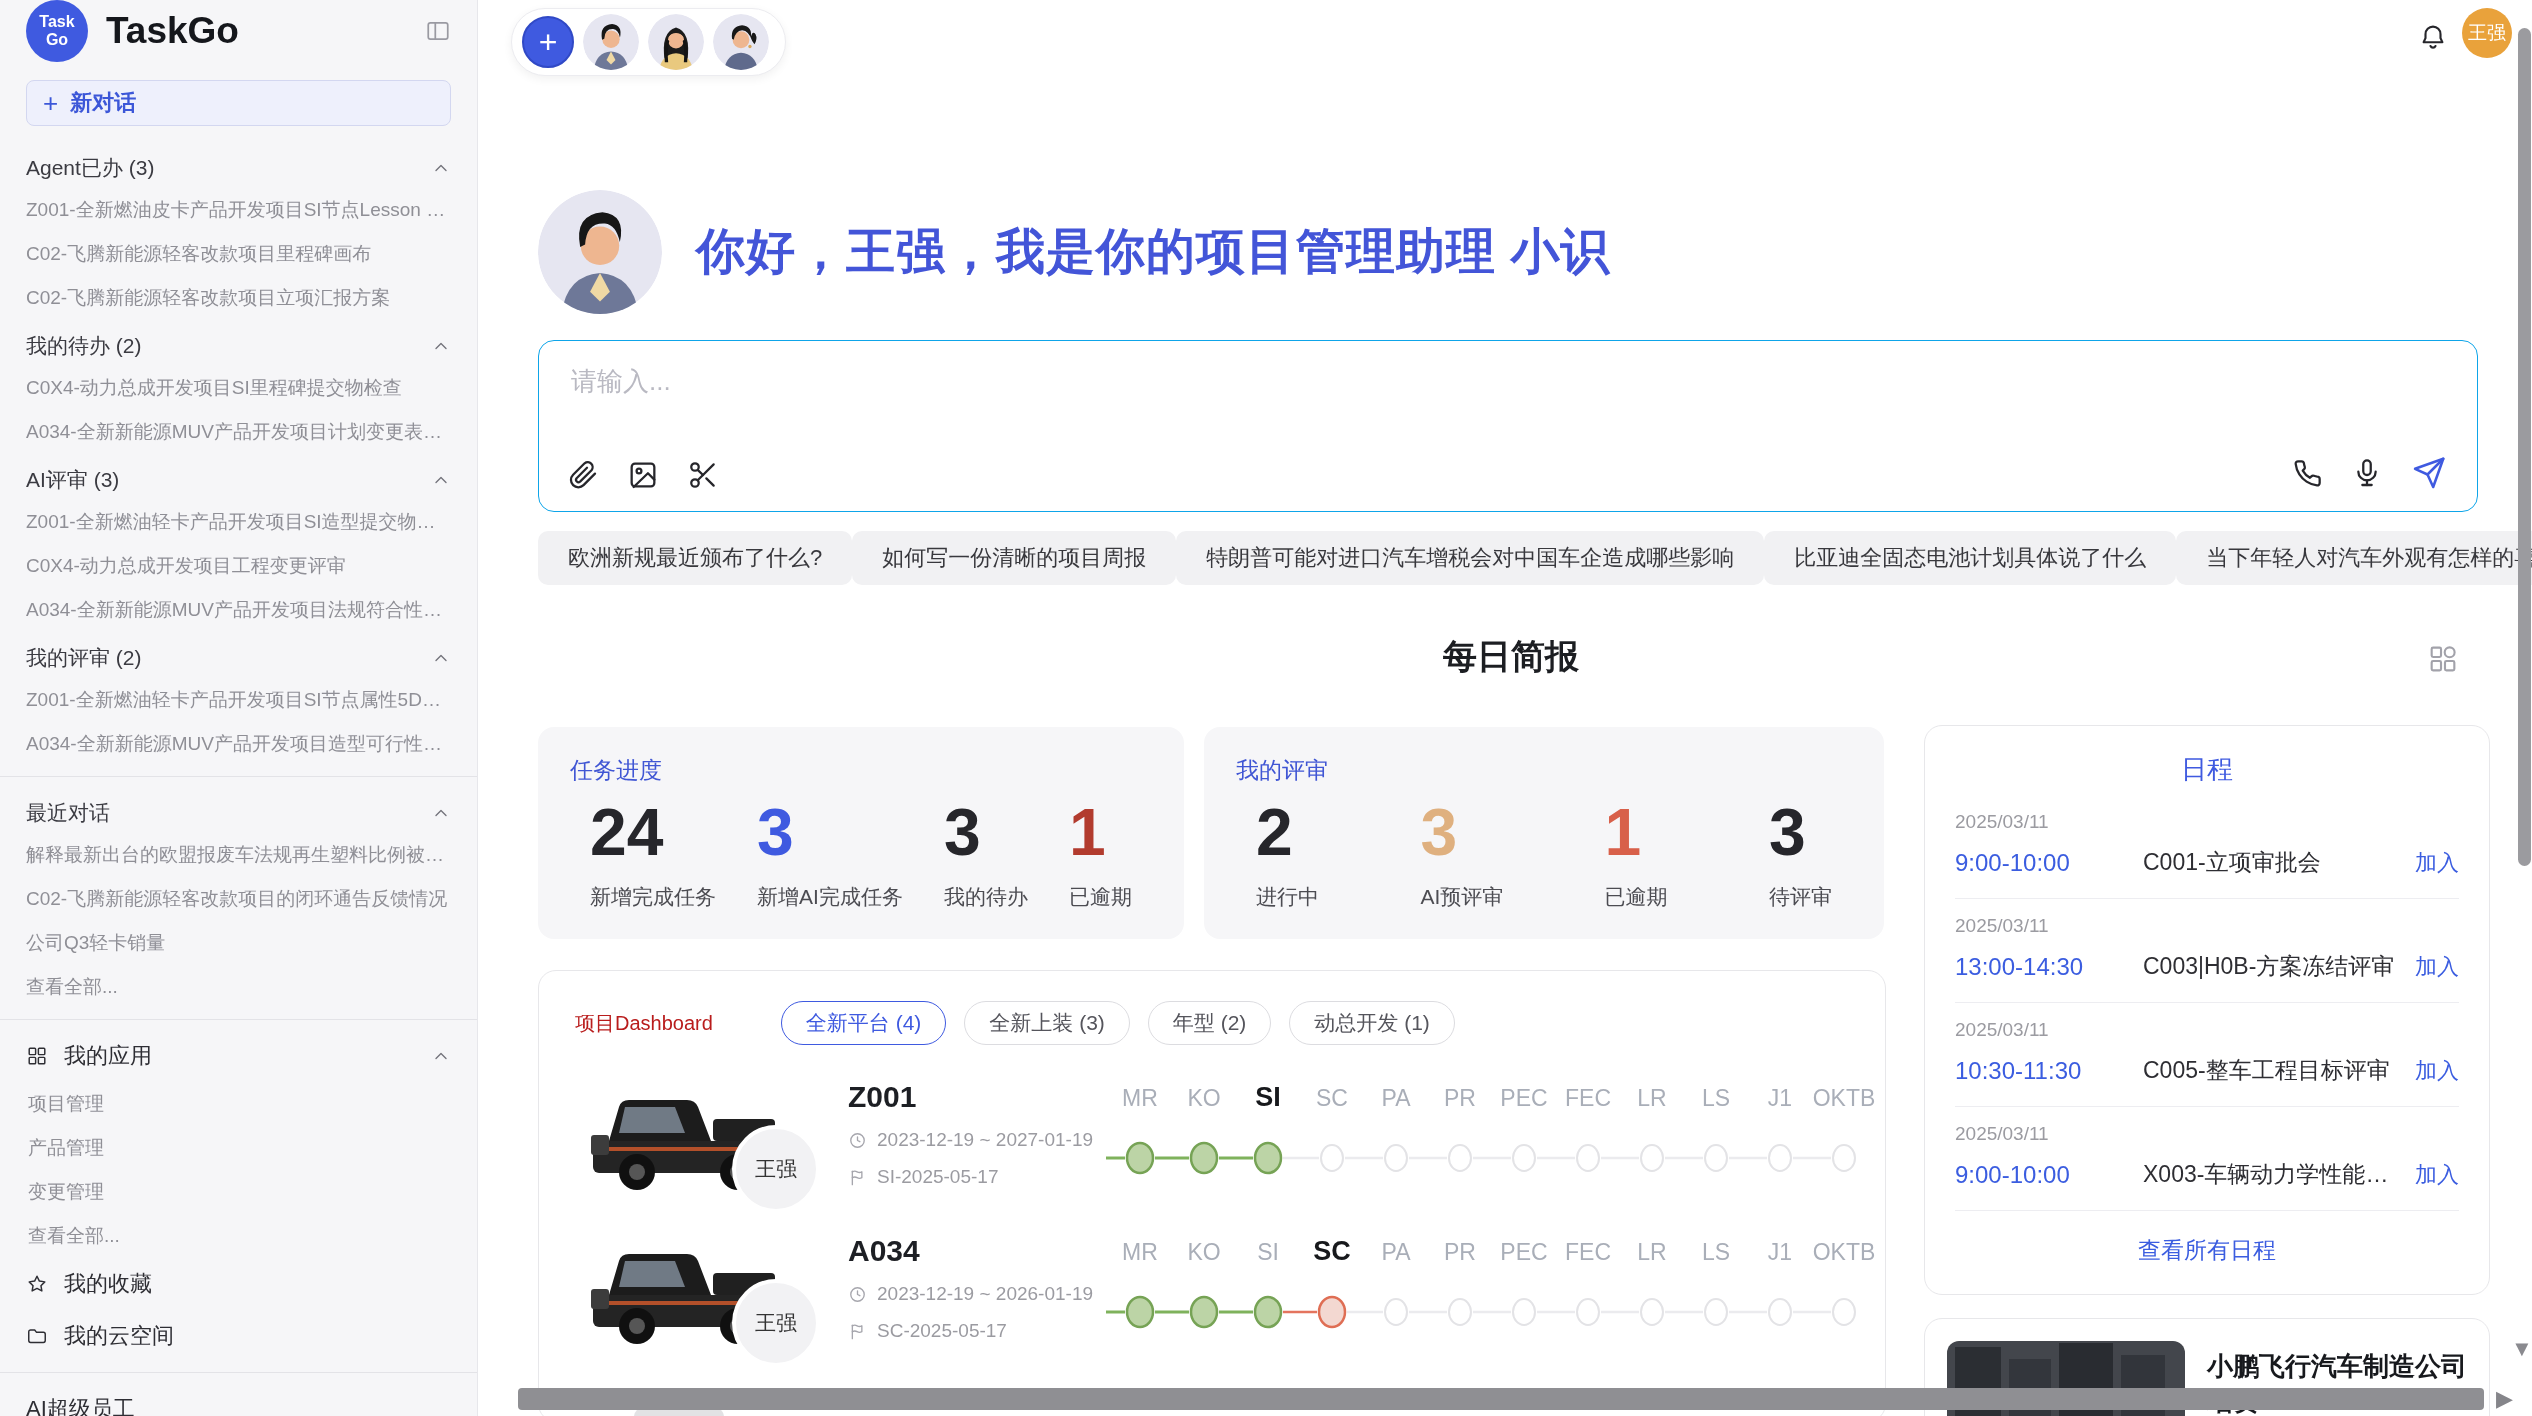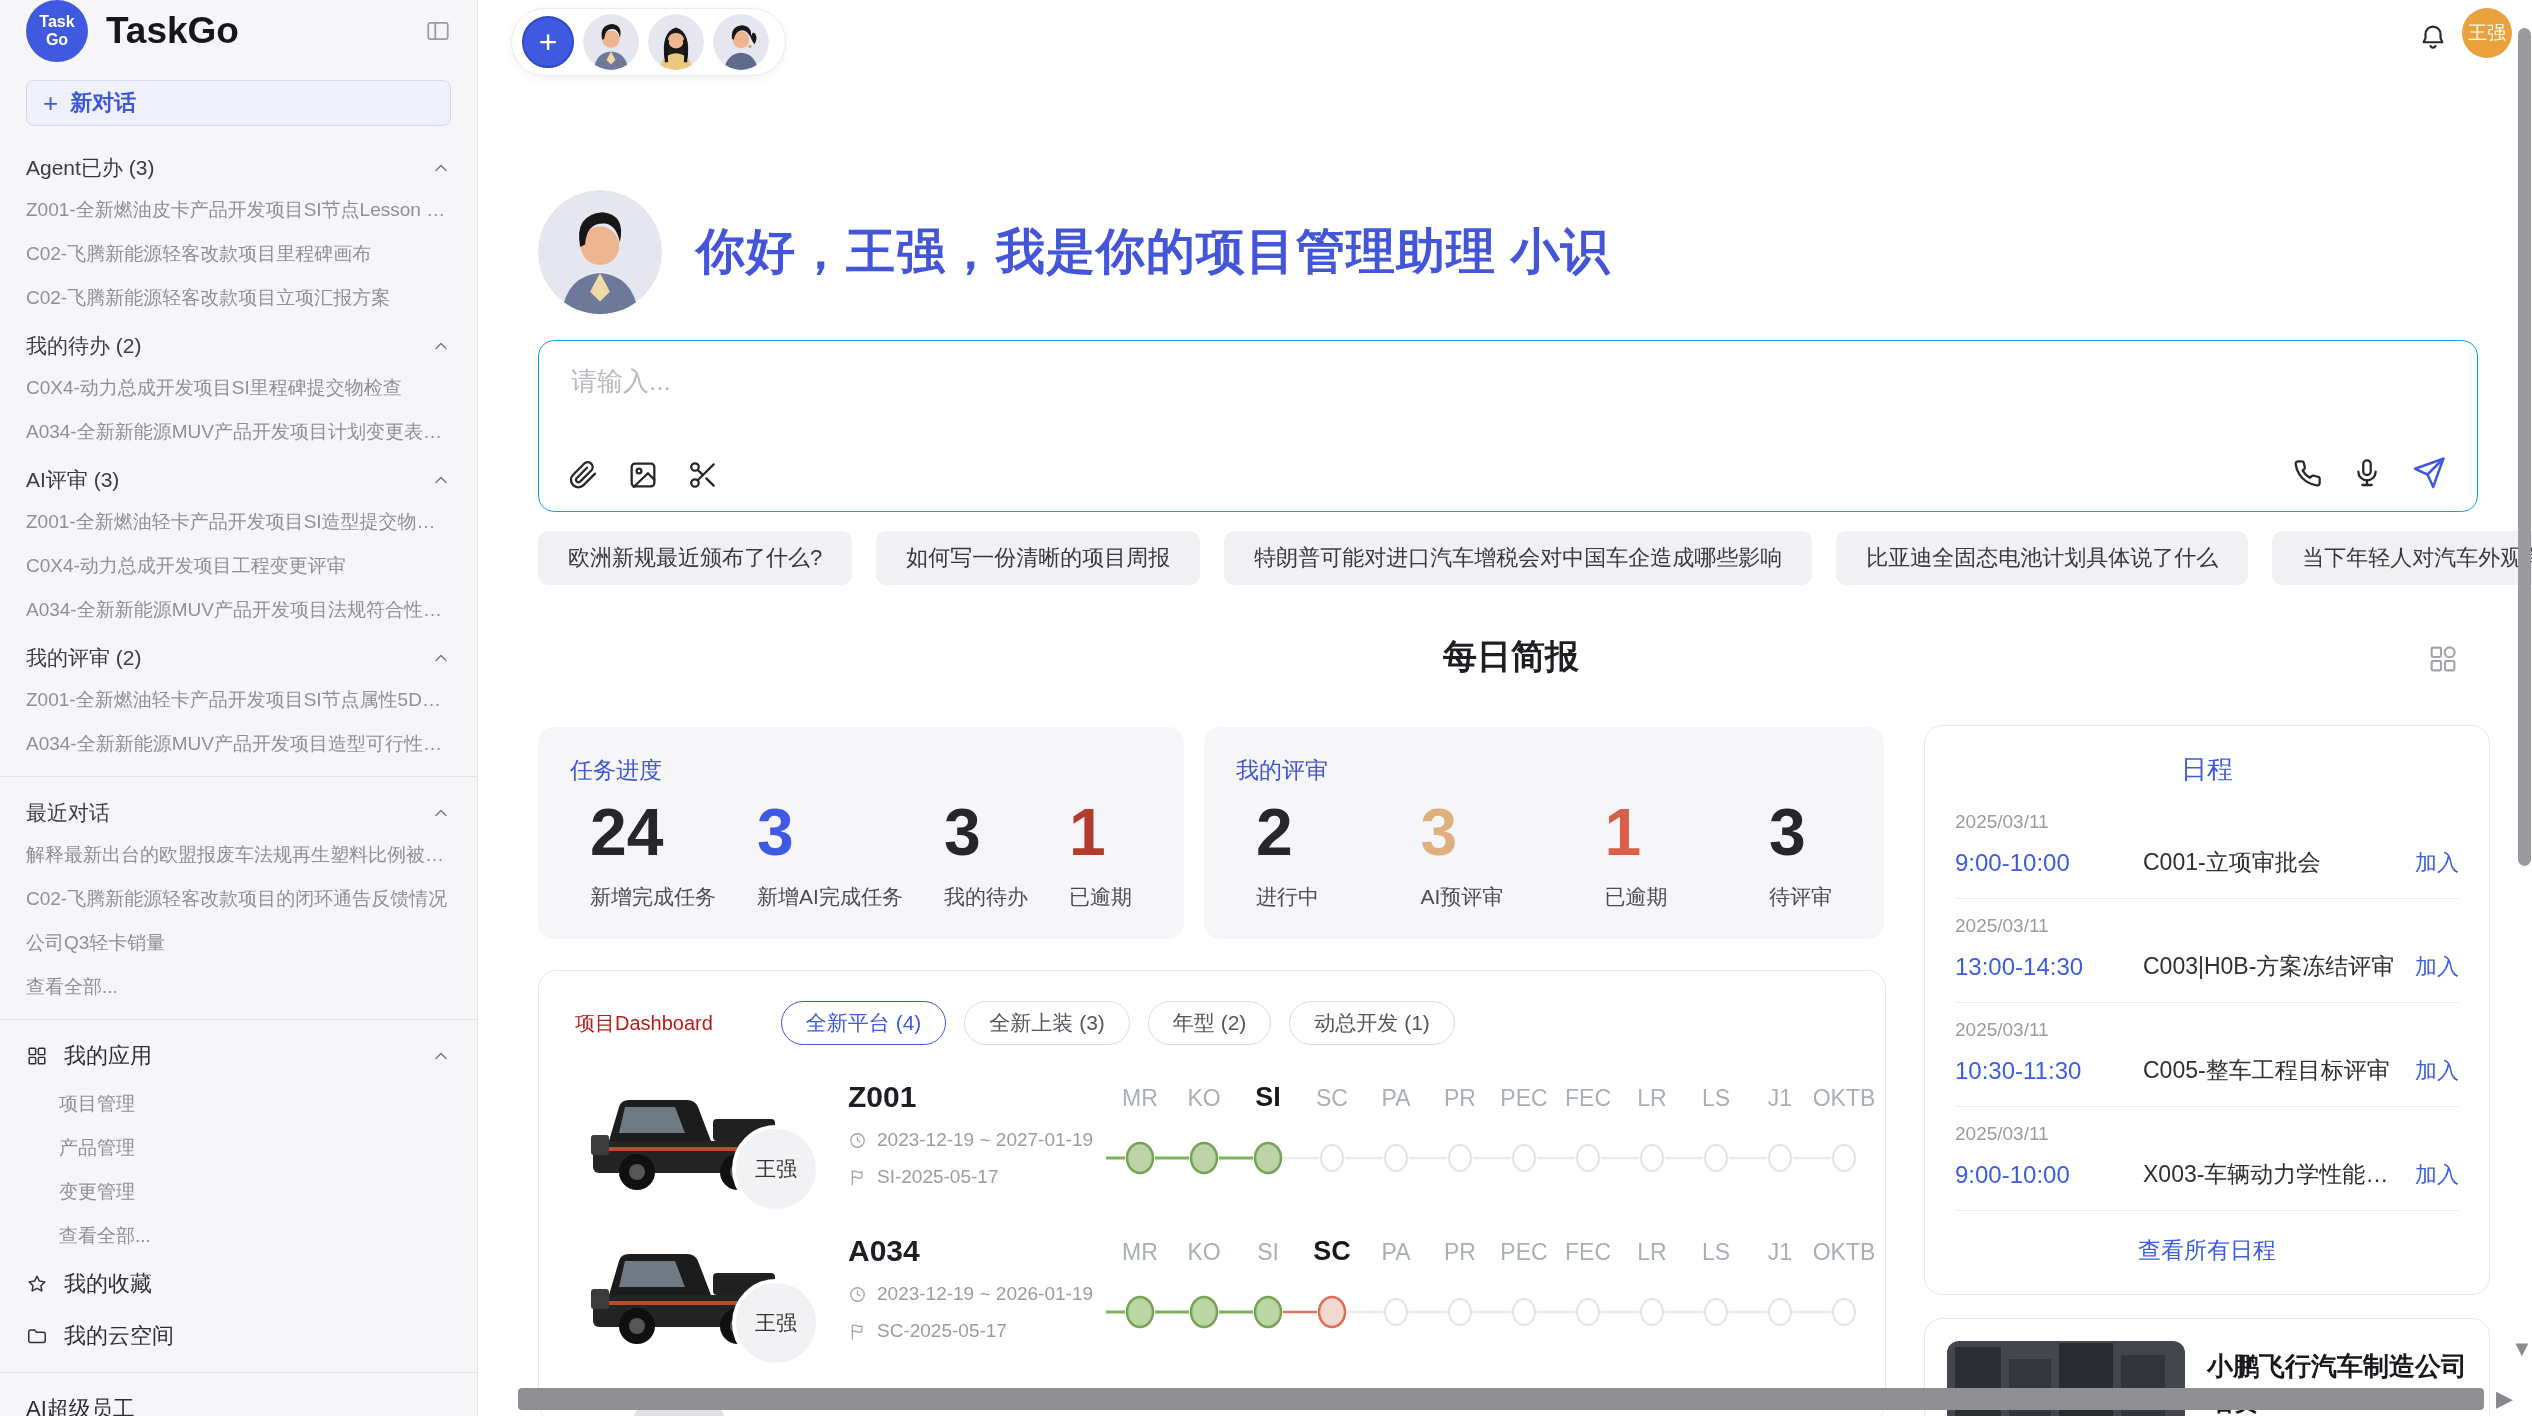--- a/index.html
+++ b/index.html
@@ -17,21 +17,21 @@
             border:1px solid #d3d7f0;background:#eef0fc;border-radius:8px;color:#3c57d8;font-size:22px;
             font-weight:600;padding:0 16px;cursor:pointer;box-sizing:border-box}
   .new-chat .plus{font-size:26px;font-weight:400}
   .sb-sec-head{display:flex;align-items:center;justify-content:space-between;padding:12px 26px 6px;
                font-size:21px;color:#3b3b42;font-weight:500;cursor:pointer}
   .sb-sec-head .chev{color:#73737b;display:flex}
   .sb-item{padding:9px 26px;font-size:19px;color:#8f8f96;white-space:nowrap;overflow:hidden;text-overflow:ellipsis;cursor:pointer}
   .sb-div{border:none;border-top:1px solid #e3e3e7;margin:10px 0}
   .sb-row{display:flex;align-items:center;gap:16px;padding:11px 26px;font-size:22px;color:#2e2e34;cursor:pointer}
   .sb-row .chev{margin-left:auto;color:#73737b;display:flex}
-  .sb-sub{padding:9px 26px 9px 59px;font-size:19px;color:#8f8f96;cursor:pointer}
+  .sb-sub{padding:9px 26px 9px 28px;font-size:19px;color:#8f8f96;cursor:pointer}
   
   .main{position:relative;flex:1;height:100%;background:#fff;overflow:hidden}
   .pill{position:absolute;left:33px;top:8px;height:66px;display:flex;align-items:center;gap:9px;
         padding:0 16px 0 10px;background:#fff;border:1px solid #ececf0;border-radius:40px;
         box-shadow:0 3px 10px rgba(0,0,0,.06)}
   .plus-btn{width:52px;height:52px;border-radius:50%;background:#3f5ae0;border:2px solid #3049c6;color:#fff;
             font-size:32px;display:flex;align-items:center;justify-content:center;cursor:pointer}
   .av{width:56px;height:56px;border-radius:50%;overflow:hidden;display:flex;cursor:pointer}
   .bell{position:absolute;left:1940px;top:21px;color:#26262b;cursor:pointer;display:flex}
   .user-av{position:absolute;left:1984px;top:8px;width:50px;height:50px;border-radius:50%;background:#e9a23b;
@@ -41,21 +41,21 @@
   .g-text{font-size:49px;font-weight:700;color:#4355d8;letter-spacing:1px}
   .input-card{position:absolute;left:60px;top:340px;width:1940px;height:172px;border:1px solid #0ea5e9;
               border-radius:16px;background:#fff;box-sizing:border-box}
   .input-field{position:absolute;left:30px;top:24px;width:1600px;border:none;outline:none;font-size:26px;
                color:#333;background:transparent;font-family:inherit}
   .input-field::placeholder{color:#b9b9c2}
   .in-icons-l{position:absolute;left:28px;bottom:20px;display:flex;gap:28px;color:#26262b;align-items:center}
   .in-icons-r{position:absolute;right:30px;bottom:20px;display:flex;gap:28px;color:#26262b;align-items:center}
   .tool-ic{display:flex;cursor:pointer}
   .tool-ic.send{color:#3f5ae0}
-  .chips{position:absolute;left:60px;top:531px;width:1946px;display:flex;justify-content:space-between;gap:24px}
+  .chips{position:absolute;left:60px;top:531px;width:1946px;display:flex;justify-content:space-between;}
   .chip{height:54px;display:flex;align-items:center;padding:0 30px;background:#f1f1f3;border-radius:10px;
         font-size:22px;color:#38383d;white-space:nowrap;cursor:pointer;border:none;font-family:inherit}
   .brief-title{position:absolute;left:60px;top:634px;width:1946px;text-align:center;font-size:34px;
                font-weight:700;color:#1c1e22}
   .brief-grid{position:absolute;left:1948px;top:642px;color:#a2a2aa;cursor:pointer;display:flex}
   .stat-card{position:absolute;top:727px;background:#f6f6f8;border-radius:16px;height:212px}
   .stat-title{padding:28px 0 0 32px;font-size:23px;color:#4056d4}
   .stat-row{display:flex;justify-content:space-between;padding:12px 52px 0 52px}
   .stat{text-align:left}
   .stat .v{font-size:66px;font-weight:600;line-height:1.05}

